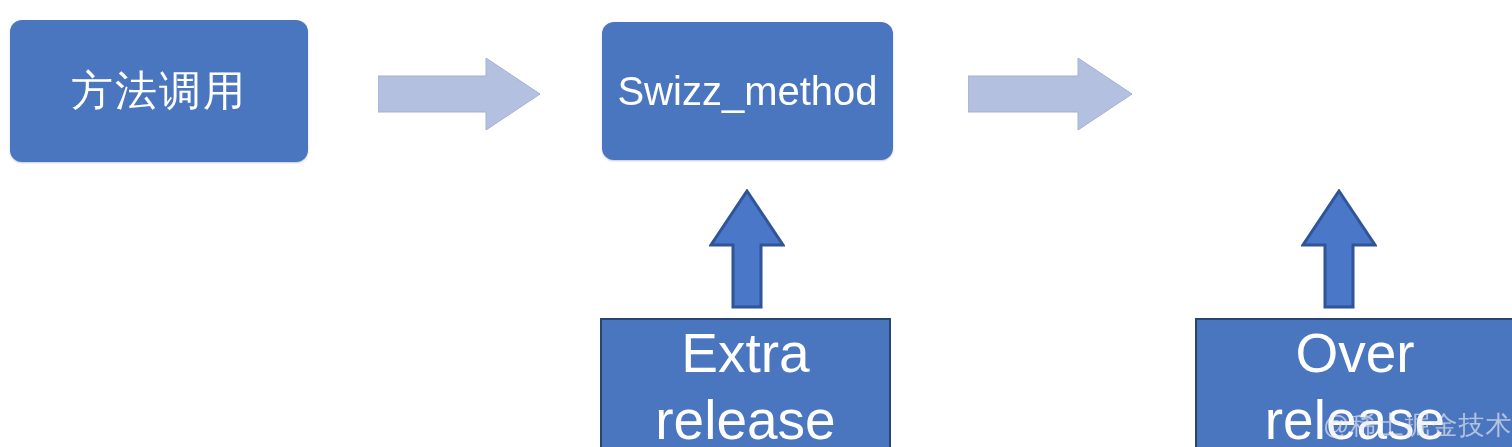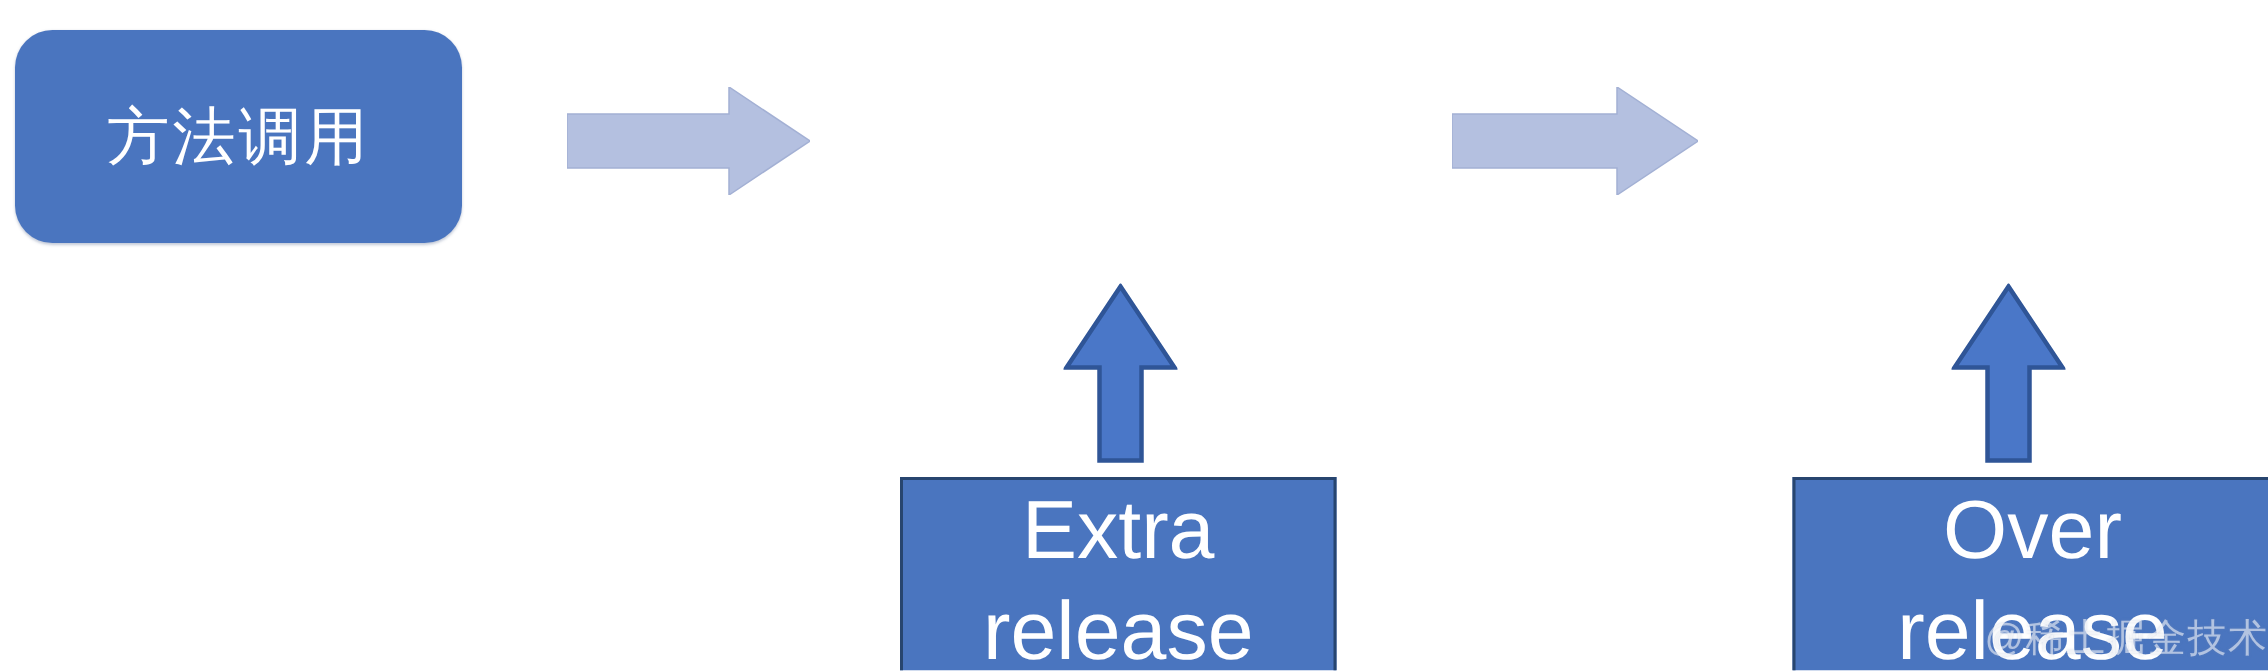--- a/index.html
+++ b/index.html
@@ -13,21 +13,21 @@
     height: 447px;
     background: #ffffff;
     overflow: hidden;
     font-family: "Liberation Sans", "DejaVu Sans", sans-serif;
   }
 
   
   .proc-box {
     position: absolute;
     background: #4a75bf;
-    border-radius: 25px;
+    border-radius: 12px;
     display: flex;
     align-items: center;
     justify-content: center;
     color: #ffffff;
     box-shadow: 0 1px 2px rgba(80,100,140,0.35);
   }
   .proc-box .label {
     color: #ffffff;
     text-align: center;
     line-height: 1.1;
@@ -107,20 +107,23 @@
   <div class="proc-box cjk" id="box-method-call">
     <span class="label">方法调用</span>
   </div>
 
   <div class="h-arrow" id="h-arrow-1">
     <svg viewBox="0 0 162 72" preserveAspectRatio="none">
       <polygon points="0,18 108,18 108,0 162,36 108,72 108,54 0,54" fill="#b4c0e0" stroke="#a3b0d4" stroke-width="1"></polygon>
     </svg>
   </div>
 
+  <div class="proc-box latin" id="box-swizz-method">
+    <span class="label">Swizz_method</span>
+  </div>
 
   <div class="h-arrow" id="h-arrow-2">
     <svg viewBox="0 0 164 72" preserveAspectRatio="none">
       <polygon points="0,18 110,18 110,0 164,36 110,72 110,54 0,54" fill="#b4c0e0" stroke="#a3b0d4" stroke-width="1"></polygon>
     </svg>
   </div>
 
 
   <div class="v-arrow" id="v-arrow-extra">
     <svg viewBox="0 0 76 120" preserveAspectRatio="none">

